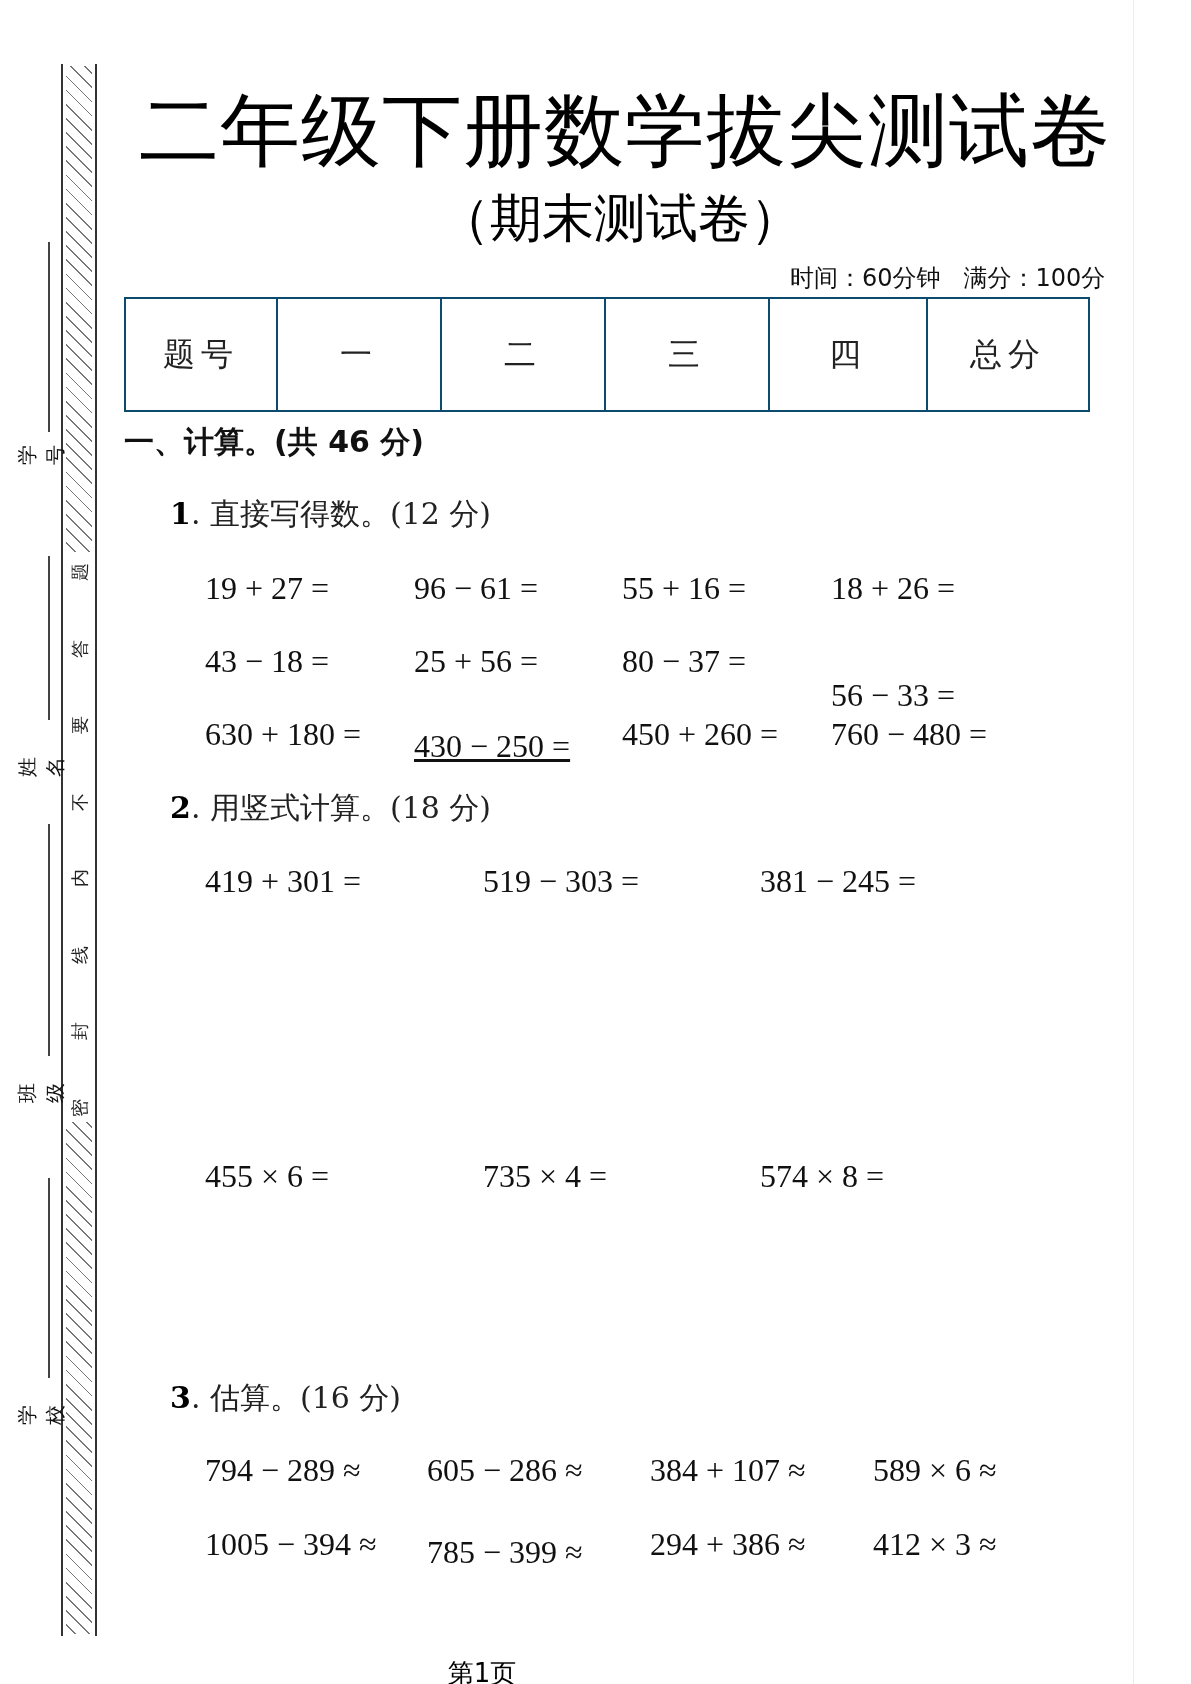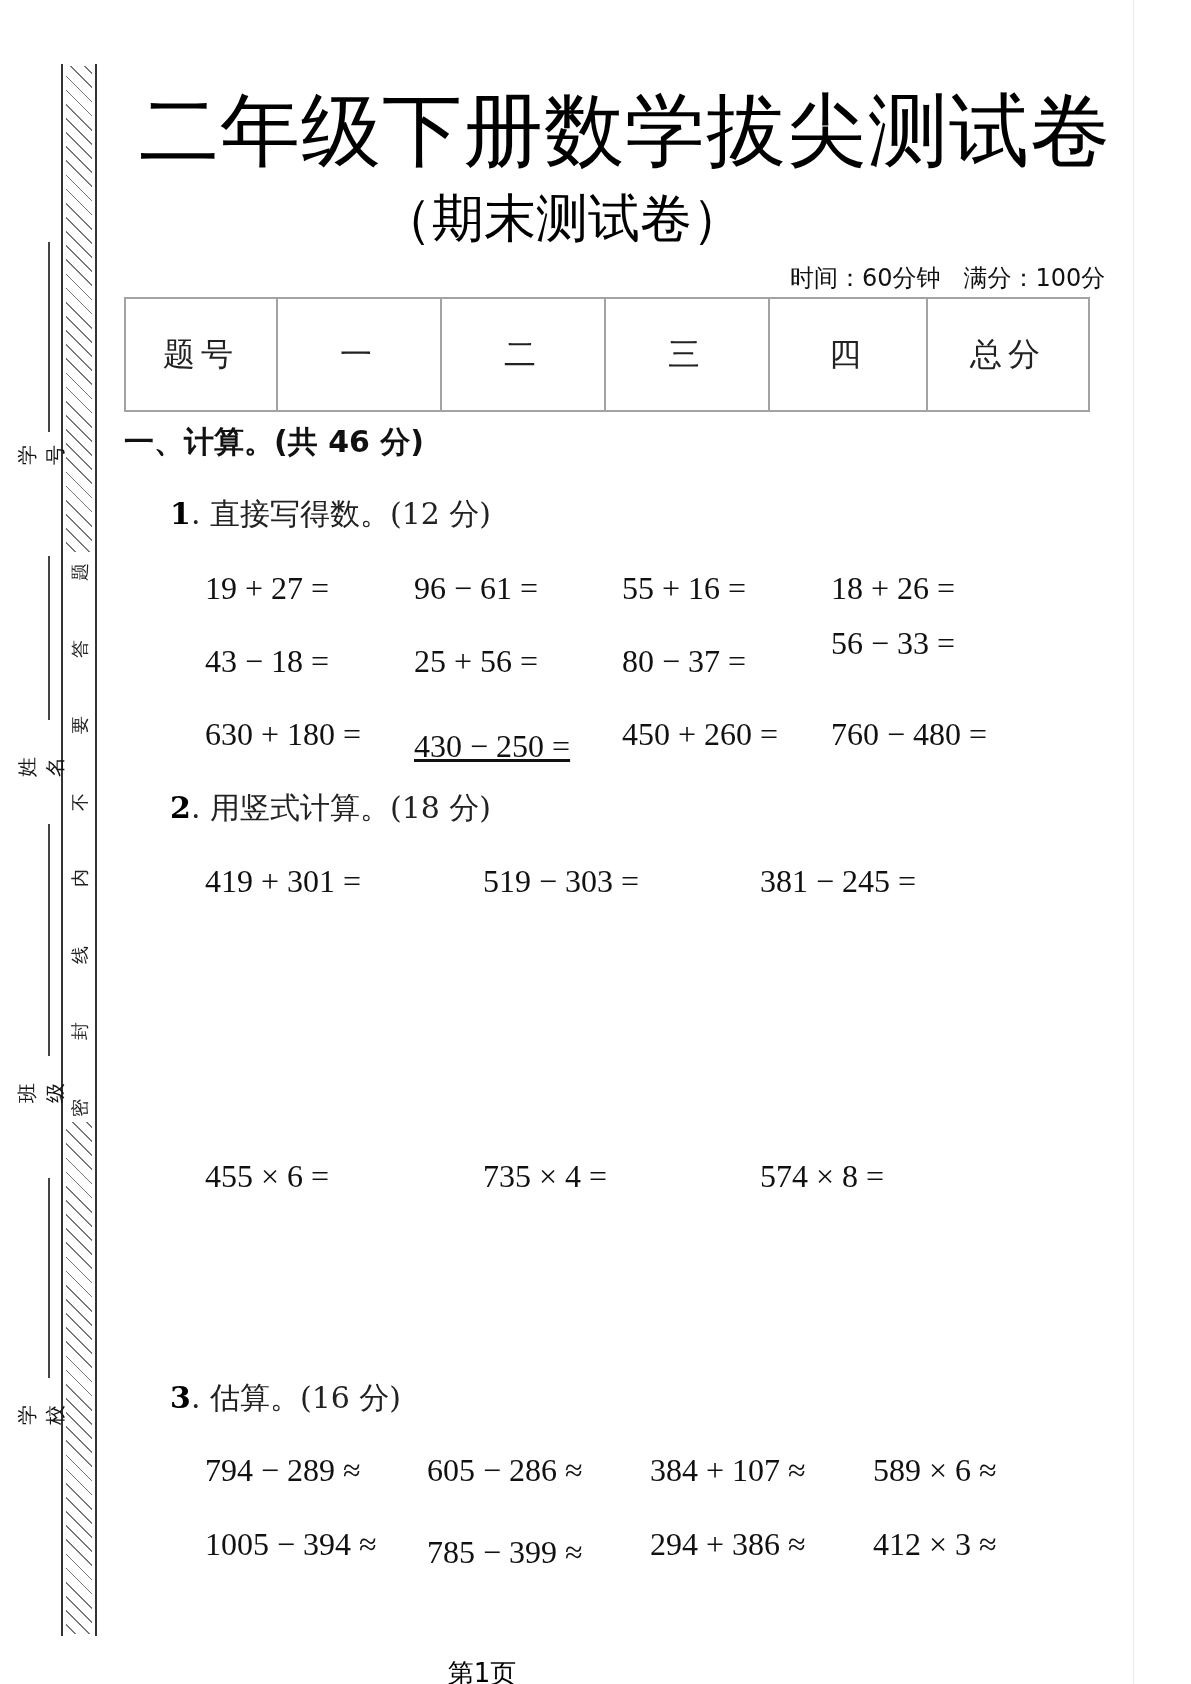--- a/index.html
+++ b/index.html
@@ -26,35 +26,35 @@
   .seal-words span { display: block; transform: rotate(-90deg); }
   .info-line { position: absolute; left: 48px; width: 2px; background: #444; }
   .info-label { position: absolute; left: 24px; width: 28px; text-align: center; transform: rotate(-90deg); font-size: 20px; }
 
   
   .title {
     position: absolute; left: 120px; top: 78px; width: 1010px; text-align: center;
     font-family: "DejaVu Sans", sans-serif; font-size: 80px; font-weight: normal; letter-spacing: 1px; color: #000;
   }
   .subtitle {
-    position: absolute; left: 380px; top: 184px; width: 480px; text-align: left;
+    position: absolute; left: 380px; top: 184px; width: 480px; text-align: center;
     font-family: "DejaVu Sans", sans-serif; font-size: 52px; color: #000;
   }
   .meta {
     position: absolute; left: 790px; top: 262px;
     font-family: "DejaVu Sans", sans-serif; font-size: 24px; color: #111; white-space: pre;
   }
 
   
   .score-table {
     position: absolute; left: 124px; top: 297px; width: 964px; height: 115px;
     border-collapse: collapse; table-layout: fixed;
   }
   .score-table td {
-    border: 2px solid #a3a3a3; text-align: center; vertical-align: middle;
+    border: 2px solid #0c4a6e; text-align: center; vertical-align: middle;
     font-family: "DejaVu Serif", serif; font-size: 32px; color: #222; letter-spacing: 6px;
   }
   .score-table tr { height: 57px; }
 
   
   .section-heading {
     position: absolute; left: 124px; top: 422px;
     font-family: "DejaVu Sans", sans-serif; font-size: 30px; font-weight: bold; color: #111;
   }
   .q-heading {
@@ -137,21 +137,21 @@
   <span class="num">1</span><span>. </span><span>直接写得数。(12 分)</span>
 </div>
 <div class="expr" style="left:205px;top:570px;">19 + 27 =</div>
 <div class="expr" style="left:414px;top:570px;">96 − 61 =</div>
 <div class="expr" style="left:622px;top:570px;">55 + 16 =</div>
 <div class="expr" style="left:831px;top:570px;font-family:Liberation Serif, serif;">18 + 26 =</div>
 
 <div class="expr" style="left:205px;top:643px;">43 − 18 =</div>
 <div class="expr" style="left:414px;top:643px;">25 + 56 =</div>
 <div class="expr" style="left:622px;top:643px;">80 − 37 =</div>
-<div class="expr" style="left:831px;top:625px;">56 − 33 =</div>
+<div class="expr" style="left:831px;top:677px;">56 − 33 =</div>
 
 <div class="expr" style="left:205px;top:716px;">630 + 180 =</div>
 <div class="expr" style="left:414px;top:728px;text-decoration:underline;">430 − 250 =</div>
 <div class="expr" style="left:622px;top:716px;">450 + 260 =</div>
 <div class="expr" style="left:831px;top:716px;">760 − 480 =</div>
 
 <div class="q-heading" style="top:788px;">
   <span class="num">2</span><span>. </span><span>用竖式计算。(18 分)</span>
 </div>
 <div class="expr" style="left:205px;top:863px;">419 + 301 =</div>

